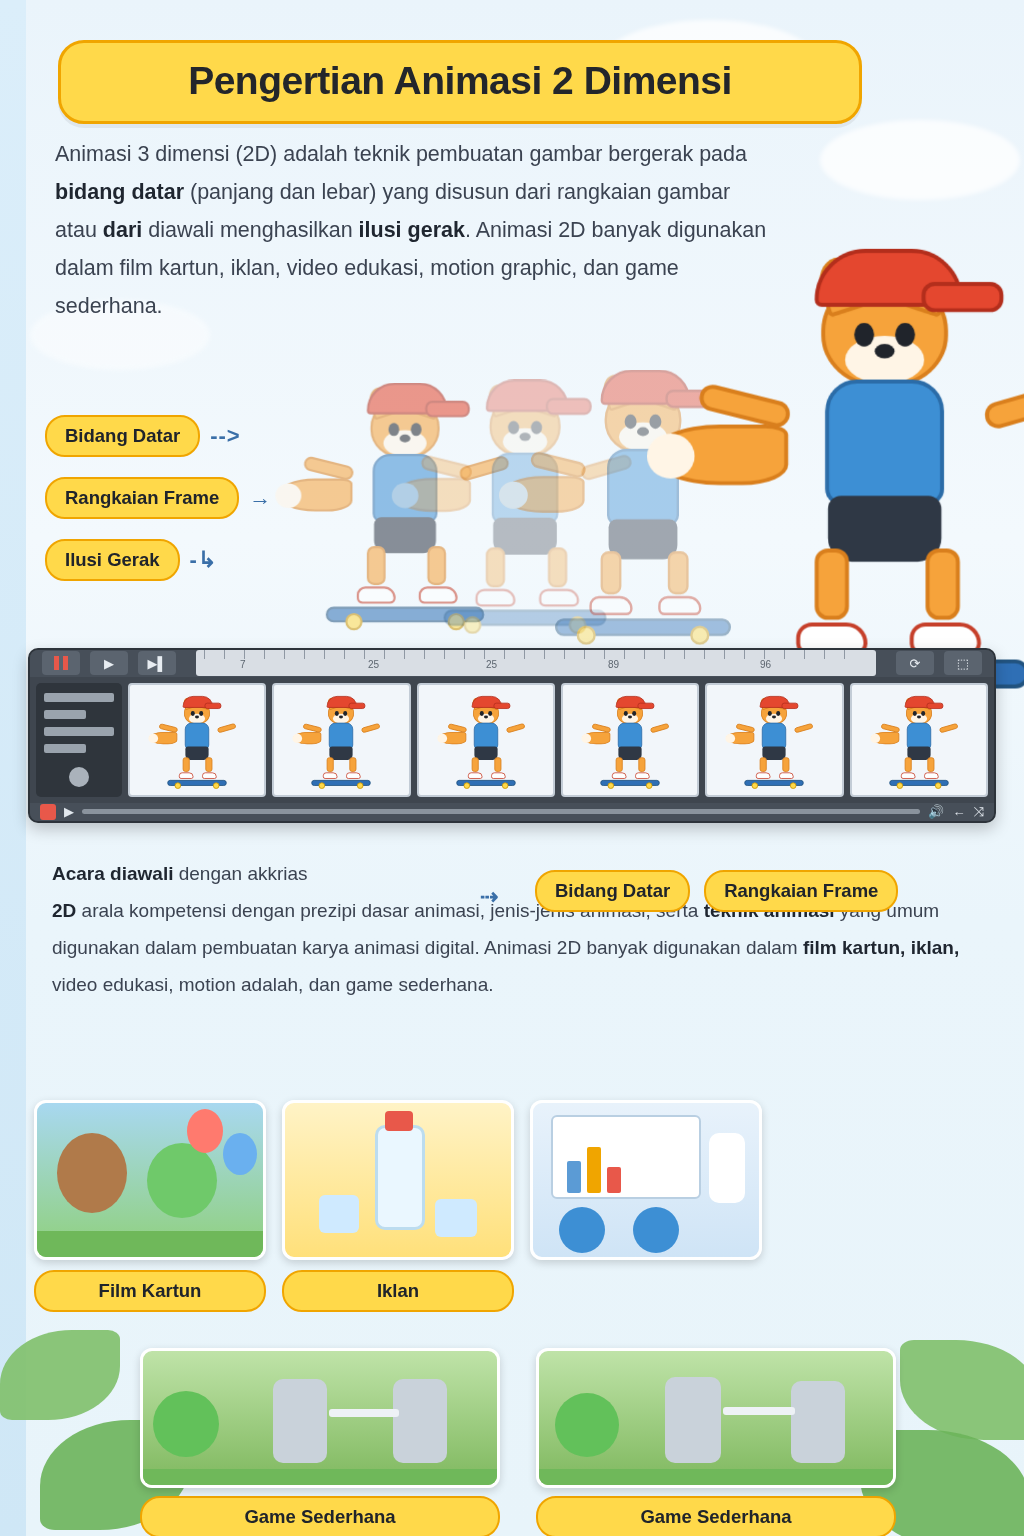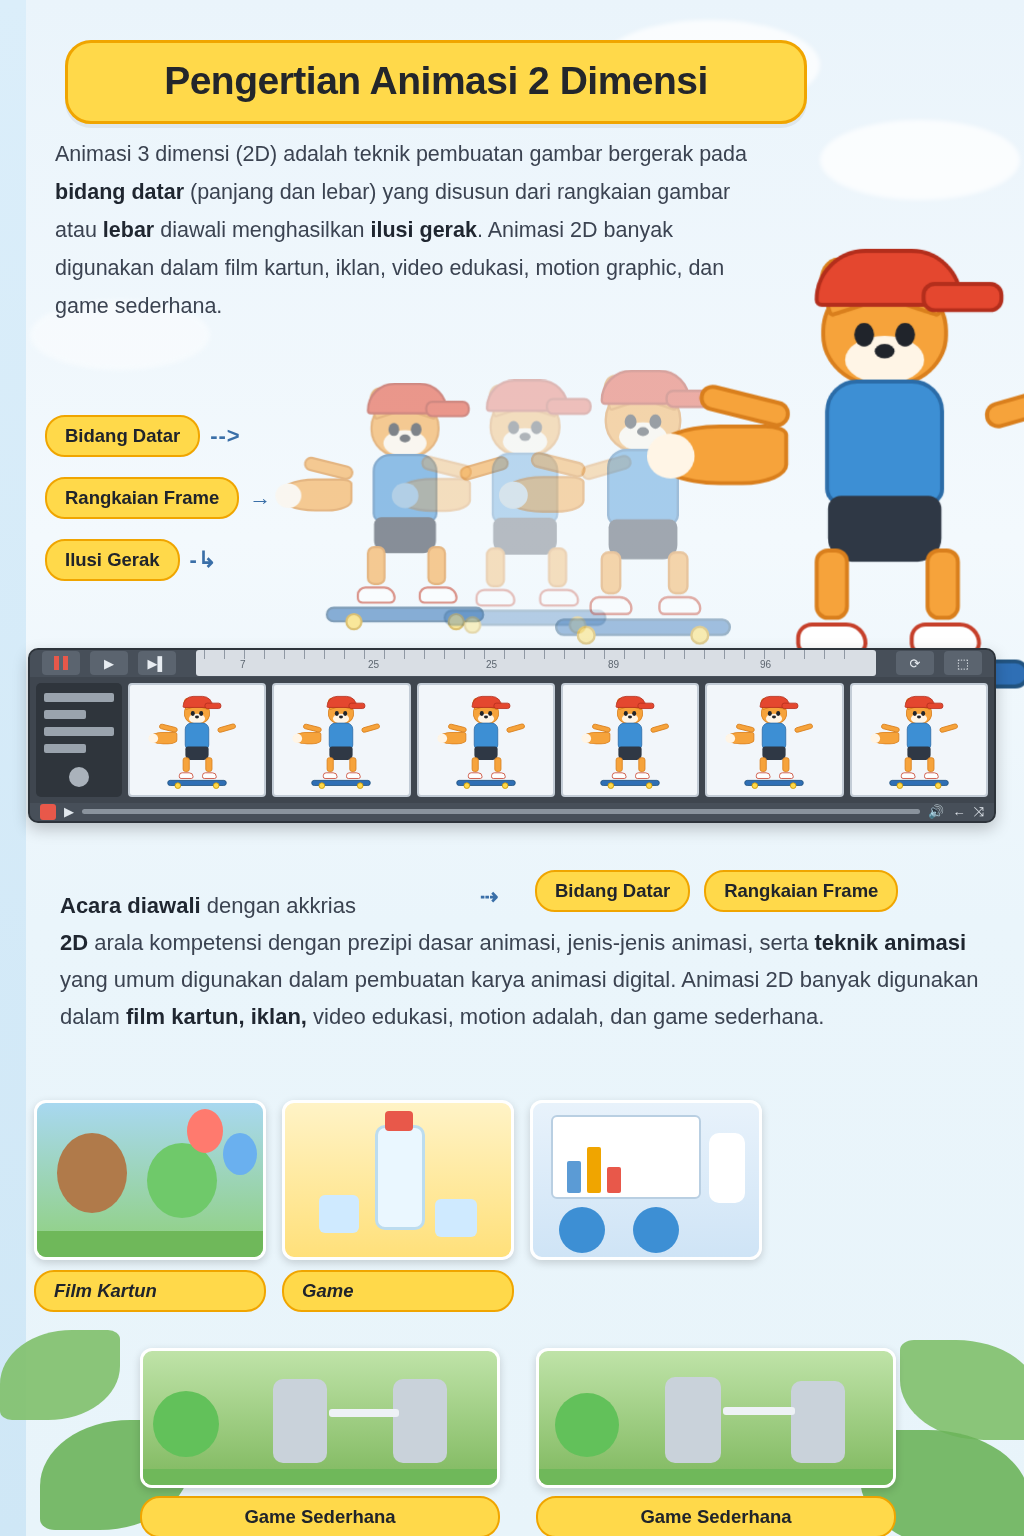--- a/index.html
+++ b/index.html
@@ -18,21 +18,21 @@
   .bg-left-strip {
     position: absolute; left: 0; top: 0; width: 26px; height: 1536px;
     background: linear-gradient(180deg,#dbeefa,#cfe7f6);
   }
   .bg-leaf {
     position: absolute; border-radius: 60% 10% 60% 10%;
     background: #7fc06a; opacity: .9;
   }
   
   .title-wrap {
-    position: absolute; left: 65px; top: 40px; width: 742px; border-radius: 16px;
+    position: absolute; left: 58px; top: 40px; width: 804px; border-radius: 16px;
   }
   .title-banner {
     background: #ffd94a;
     border: 3px solid #f0a500;
     border-radius: 26px;
     padding: 16px 28px 18px;
     text-align: center;
     box-shadow: 0 4px 0 rgba(0,0,0,.06);
   }
   .title-banner h1 {
@@ -175,34 +175,34 @@
   }
   .editor-bottom {
     height: 26px; background: #474f59; border-radius: 0 0 8px 8px;
     display: flex; align-items: center; padding: 0 10px; gap: 8px;
   }
   .scrub { flex:1; height: 5px; background:#8a939d; border-radius: 3px; }
   .rec-sq { width: 16px; height: 16px; background: #e8584a; border-radius: 3px; }
   .mini-ico { color:#e2e8ee; font-size: 13px; }
   
   .para2 {
-    position: absolute; left: 60px; top: 855px; width: 930px;
-    font-size: 22px; line-height: 37px; color: #3b4351; margin-top: 32px;
+    position: absolute; left: 52px; top: 855px; width: 930px;
+    font-size: 19px; line-height: 37px; color: #3b4351;
   }
   .para2 b { color:#1f2630; }
   .mid-tags { position: absolute; left: 535px; top: 870px; display: flex; align-items: center; gap: 14px; }
   .mid-arrow { position: absolute; left: 480px; top: 884px; color: #3a6fa8; font-size: 22px; font-weight: bold; }
   
   .gallery { position: absolute; left: 34px; top: 1100px; width: 960px; display: flex; gap: 16px; }
   .card { width: 232px; }
   .card .thumb {
     width: 232px; height: 160px; border-radius: 12px; border: 3px solid #fff;
     box-shadow: 0 3px 8px rgba(0,0,0,.16); overflow: hidden; position: relative;
   }
-  .card .cap { margin: 10px auto 0; display: block; text-align: left; font-style: italic; }
+  .card .cap { margin: 10px auto 0; display: block; text-align: center; }
   .t-kartun { background: linear-gradient(180deg,#a8d8f0,#8fd07a); }
   .t-iklan  { background: linear-gradient(180deg,#fff3c6,#ffe07a); }
   .t-edukasi{ background: linear-gradient(180deg,#e8f2fb,#cfe4f6); }
   .t-motion { background: linear-gradient(180deg,#17306b,#2b4da0); }
   .t-game   { background: linear-gradient(180deg,#bfe3a8,#7fb85e); }
   .blob { position:absolute; border-radius:50%; }
   
   .game-row { position: absolute; left: 140px; top: 1348px; display: flex; gap: 36px; }
   .game-card .thumb { width: 360px; height: 140px; border-radius: 12px; border: 3px solid #fff;
     box-shadow: 0 3px 8px rgba(0,0,0,.16); overflow: hidden; position: relative; }
@@ -220,21 +220,21 @@
 <div class="bg-leaf" style="left:900px;top:1340px;width:140px;height:100px;transform:scaleX(-1);"></div>
 <div class="bg-leaf" style="left:860px;top:1430px;width:170px;height:120px;background:#6bb45a;transform:scaleX(-1);"></div>
 
 <div class="title-wrap">
   <div class="title-banner">
     <h1>Pengertian Animasi 2 Dimensi</h1>
   </div>
 </div>
 
 <div class="intro">
-  <span>Animasi 3 dimensi (2D) adalah teknik pembuatan gambar bergerak pada </span><b>bidang datar</b><span> (panjang dan lebar) yang disusun dari rangkaian gambar atau </span><b>lebar</b><span> diawali menghasilkan </span><b>ilusi gerak</b><span>. Animasi 2D banyak digunakan dalam film kartun, iklan, video edukasi, motion graphic, dan game sederhana.</span>
+  <span>Animasi 3 dimensi (2D) adalah teknik pembuatan gambar bergerak pada </span><b>bidang datar</b><span> (panjang dan lebar) yang disusun dari rangkaian gambar atau </span><b>dari</b><span> diawali menghasilkan </span><b>ilusi gerak</b><span>. Animasi 2D banyak digunakan dalam film kartun, iklan, video edukasi, motion graphic, dan game sederhana.</span>
 </div>
 
 <div class="fox-stage">
   <div class="fox ghost1">
     <div class="head">
         <div class="ear l"></div>
         <div class="ear r"></div>
         <div class="cap"></div>
         <div class="muzzle"></div>
         <div class="eye l"></div>
@@ -594,21 +594,21 @@
     </div>
     <span class="tag cap">Film Kartun</span>
   </div>
   <div class="card">
     <div class="thumb t-iklan">
       <div class="blob" style="left:90px;top:22px;width:50px;height:105px;background:#eaf7ff;border-radius:10px;border:3px solid #bcdcef;"></div>
       <div class="blob" style="left:100px;top:8px;width:28px;height:20px;background:#e8584a;border-radius:4px;"></div>
       <div class="blob" style="left:34px;top:92px;width:40px;height:38px;background:#cfeaff;border-radius:6px;"></div>
       <div class="blob" style="left:150px;top:96px;width:42px;height:38px;background:#cfeaff;border-radius:6px;"></div>
     </div>
-    <span class="tag cap">Game</span>
+    <span class="tag cap">Iklan</span>
   </div>
   <div class="card">
     <div class="thumb t-edukasi">
       <div class="blob" style="left:18px;top:12px;width:150px;height:84px;background:#fff;border-radius:6px;border:2px solid #b9cfe2;"></div>
       <div class="blob" style="left:34px;top:58px;width:14px;height:32px;background:#5b9bd5;border-radius:2px;"></div>
       <div class="blob" style="left:54px;top:44px;width:14px;height:46px;background:#f0a500;border-radius:2px;"></div>
       <div class="blob" style="left:74px;top:64px;width:14px;height:26px;background:#e8584a;border-radius:2px;"></div>
       <div class="blob" style="left:176px;top:30px;width:36px;height:70px;background:#fff;border-radius:10px;"></div>
       <div class="blob" style="left:26px;top:104px;width:46px;height:46px;background:#3d8fd4;"></div>
       <div class="blob" style="left:100px;top:104px;width:46px;height:46px;background:#3d8fd4;"></div>

